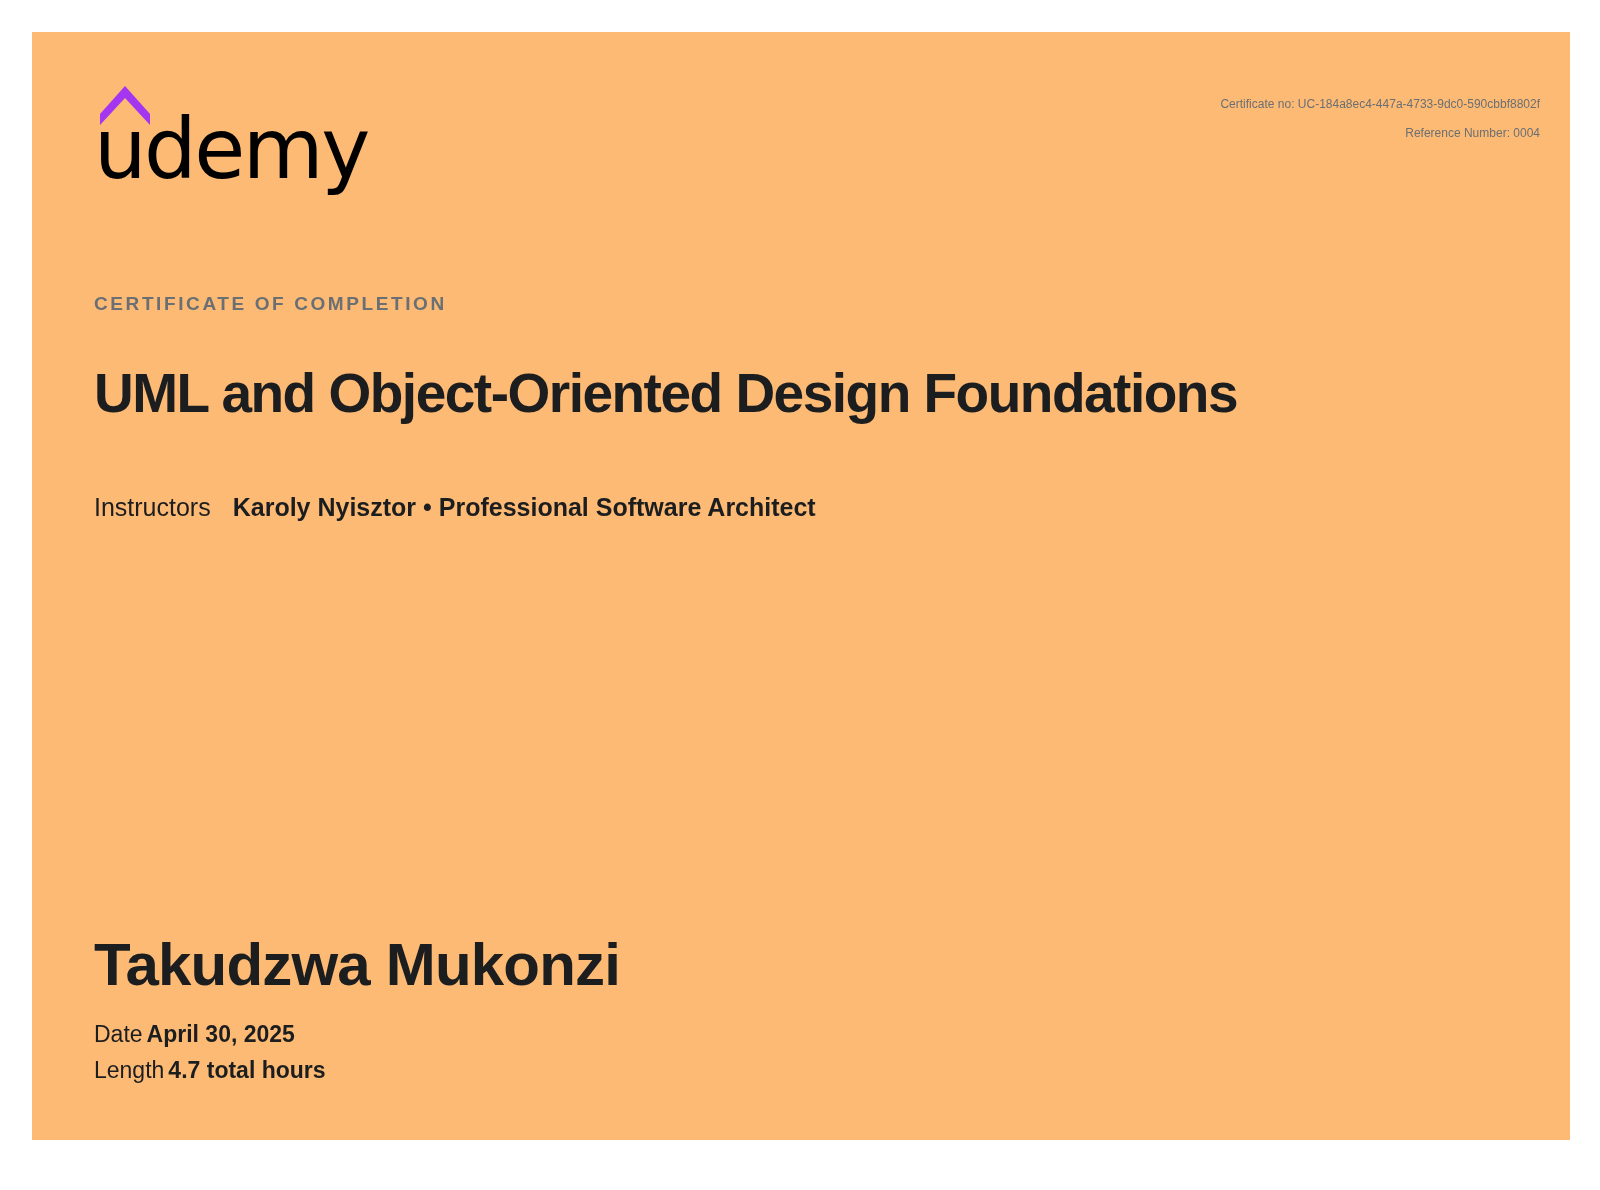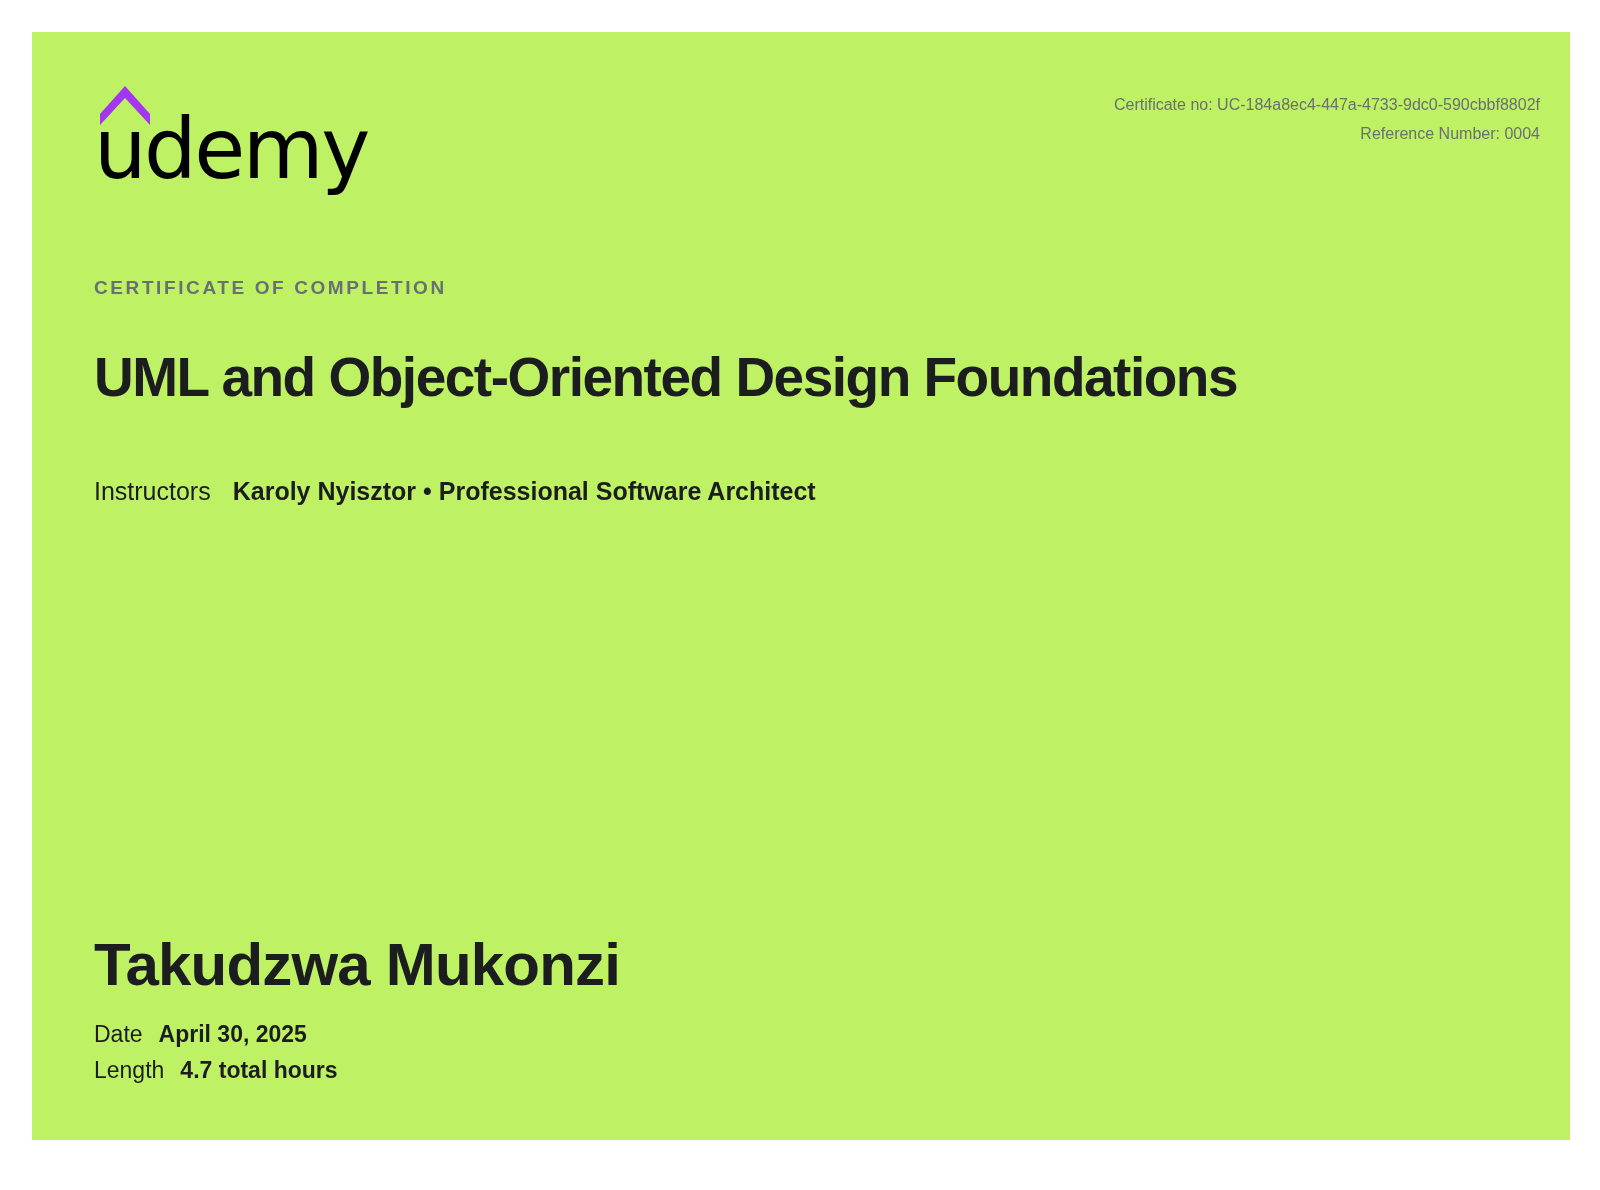--- a/index.html
+++ b/index.html
@@ -13,21 +13,21 @@
     font-family: "Liberation Sans", sans-serif;
     -webkit-font-smoothing: antialiased;
   }
 
   .certificate-page {
     position: absolute;
     left: 32px;
     top: 32px;
     width: 1538px;
     height: 1108px;
-    background: #bef264;
+    background: #fdba74;
     box-sizing: border-box;
     overflow: hidden;
   }
 
   
   .header {
     position: absolute;
     left: 62px;
     top: 52px;
     right: 30px;
@@ -60,41 +60,41 @@
     line-height: 1;
   }
 
   .cert-meta {
     position: absolute;
     right: 0;
     top: 6px;
     text-align: right;
   }
   .cert-meta-line {
-    font-size: 16px;
+    font-size: 12px;
     color: #6a6f73;
     line-height: 29px;
     white-space: nowrap;
   }
 
   
   .cert-body {
     position: absolute;
     left: 62px;
     top: 245px;
     right: 40px;
   }
 
   .eyebrow {
     font-size: 19px;
     font-weight: bold;
     letter-spacing: 2.6px;
     color: #6a6f73;
     text-transform: uppercase;
-    margin: 0 0 28px 0;
+    margin: 16px 0 28px 0;
   }
 
   .course-title {
     font-size: 55px;
     font-weight: bold;
     color: #1c1d1f;
     letter-spacing: -1.5px;
     line-height: 101px;
     margin: 0;
     max-width: 1270px;
@@ -132,21 +132,21 @@
     margin: 0 0 18px 0;
   }
 
   .detail-row {
     font-size: 23px;
     color: #1c1d1f;
     line-height: 36px;
     white-space: nowrap;
   }
   .detail-label { font-weight: 400; }
-  .detail-value { font-weight: bold; margin-left: 16px; }
+  .detail-value { font-weight: bold; margin-left: 4px; }
 </style>
 </head>
 <body>
 
 <div class="certificate-page">
 
   <div class="header">
 
     <div class="brand-logo">
       <svg class="logo-chevron" viewBox="0 0 52 42">

